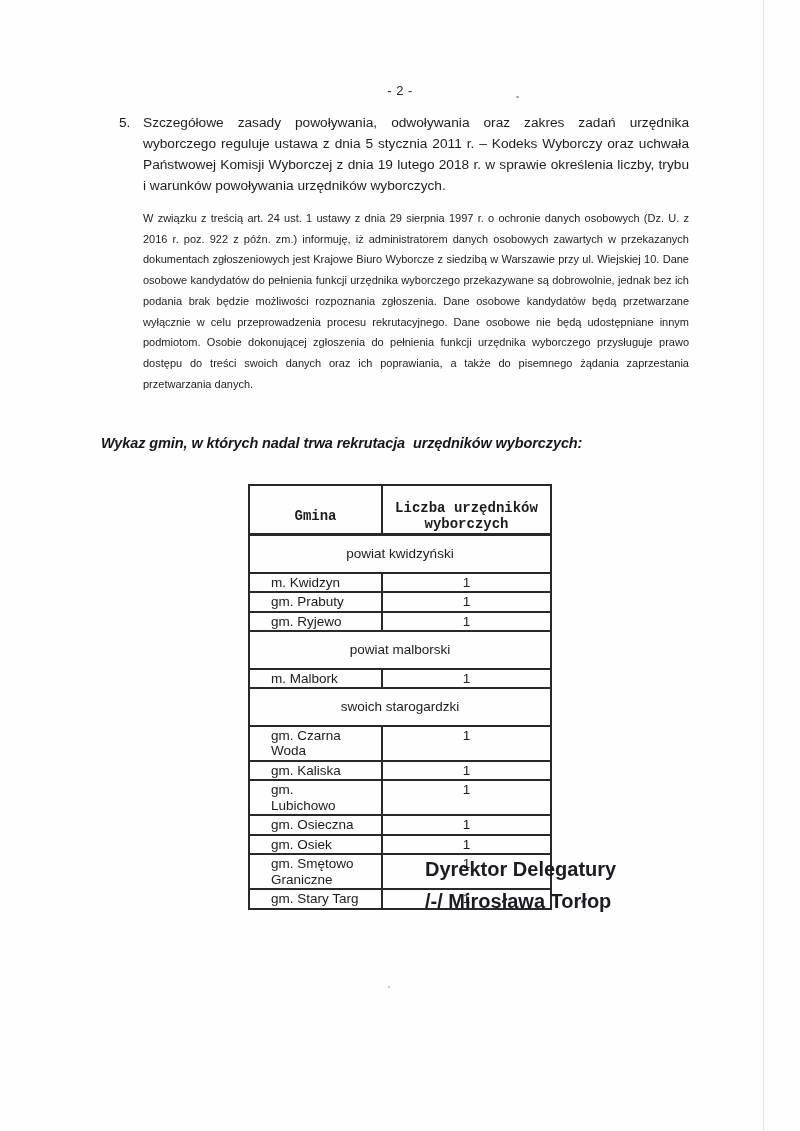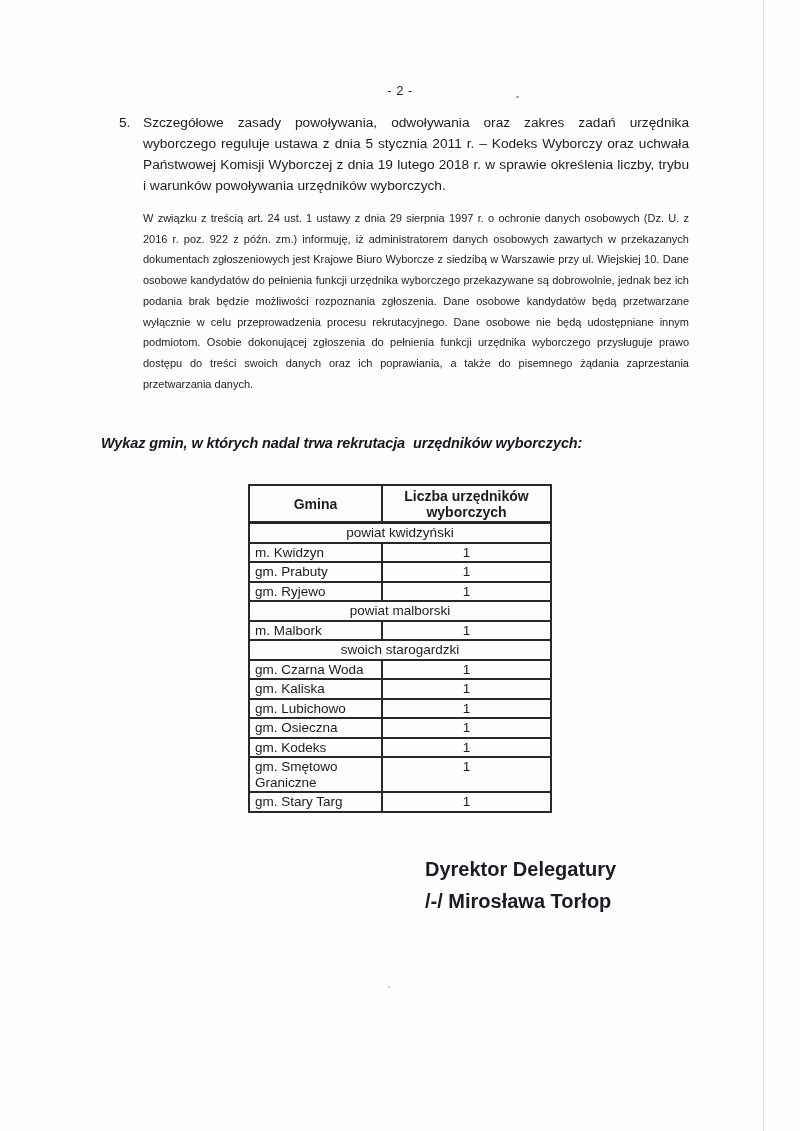--- a/index.html
+++ b/index.html
@@ -67,29 +67,30 @@
     table-layout: fixed;
     font-size: 13.5px;
     color: #1b1b1d;
   }
   .gmina-table th, .gmina-table td { border: 2px solid #28282a; }
   .gmina-table th {
     font-size: 14px;
     font-weight: bold;
     text-align: center;
     line-height: 16px;
-    padding: 2px 2px 1px 2px;
+    padding: 14px 2px 1px 2px;
     border-bottom-width: 3px;
+    font-family: Liberation Mono, monospace;
   }
   .gmina-table td {
-    padding: 1px 5px;
+    padding: 1px 21px;
     line-height: 15.5px;
     vertical-align: top;
   }
-  .gmina-table td.section-cell { text-align: center; padding: 1px 2px; }
+  .gmina-table td.section-cell { text-align: center; padding: 10px 2px; }
   .gmina-table td.count-cell { text-align: center; }
 
   .signature-block {
     position: absolute;
     top: 861px;
     left: 425px;
     font-size: 20px;
     font-weight: bold;
     color: #1b1b24;
     line-height: 17px;
@@ -188,21 +189,21 @@
         </tr>
         <tr>
           <td class="gmina-cell">gm. Lubichowo</td>
           <td class="count-cell">1</td>
         </tr>
         <tr>
           <td class="gmina-cell">gm. Osieczna</td>
           <td class="count-cell">1</td>
         </tr>
         <tr>
-          <td class="gmina-cell">gm. Kodeks</td>
+          <td class="gmina-cell">gm. Osiek</td>
           <td class="count-cell">1</td>
         </tr>
         <tr>
           <td class="gmina-cell">gm. Smętowo Graniczne</td>
           <td class="count-cell">1</td>
         </tr>
         <tr>
           <td class="gmina-cell">gm. Stary Targ</td>
           <td class="count-cell">1</td>
         </tr>

